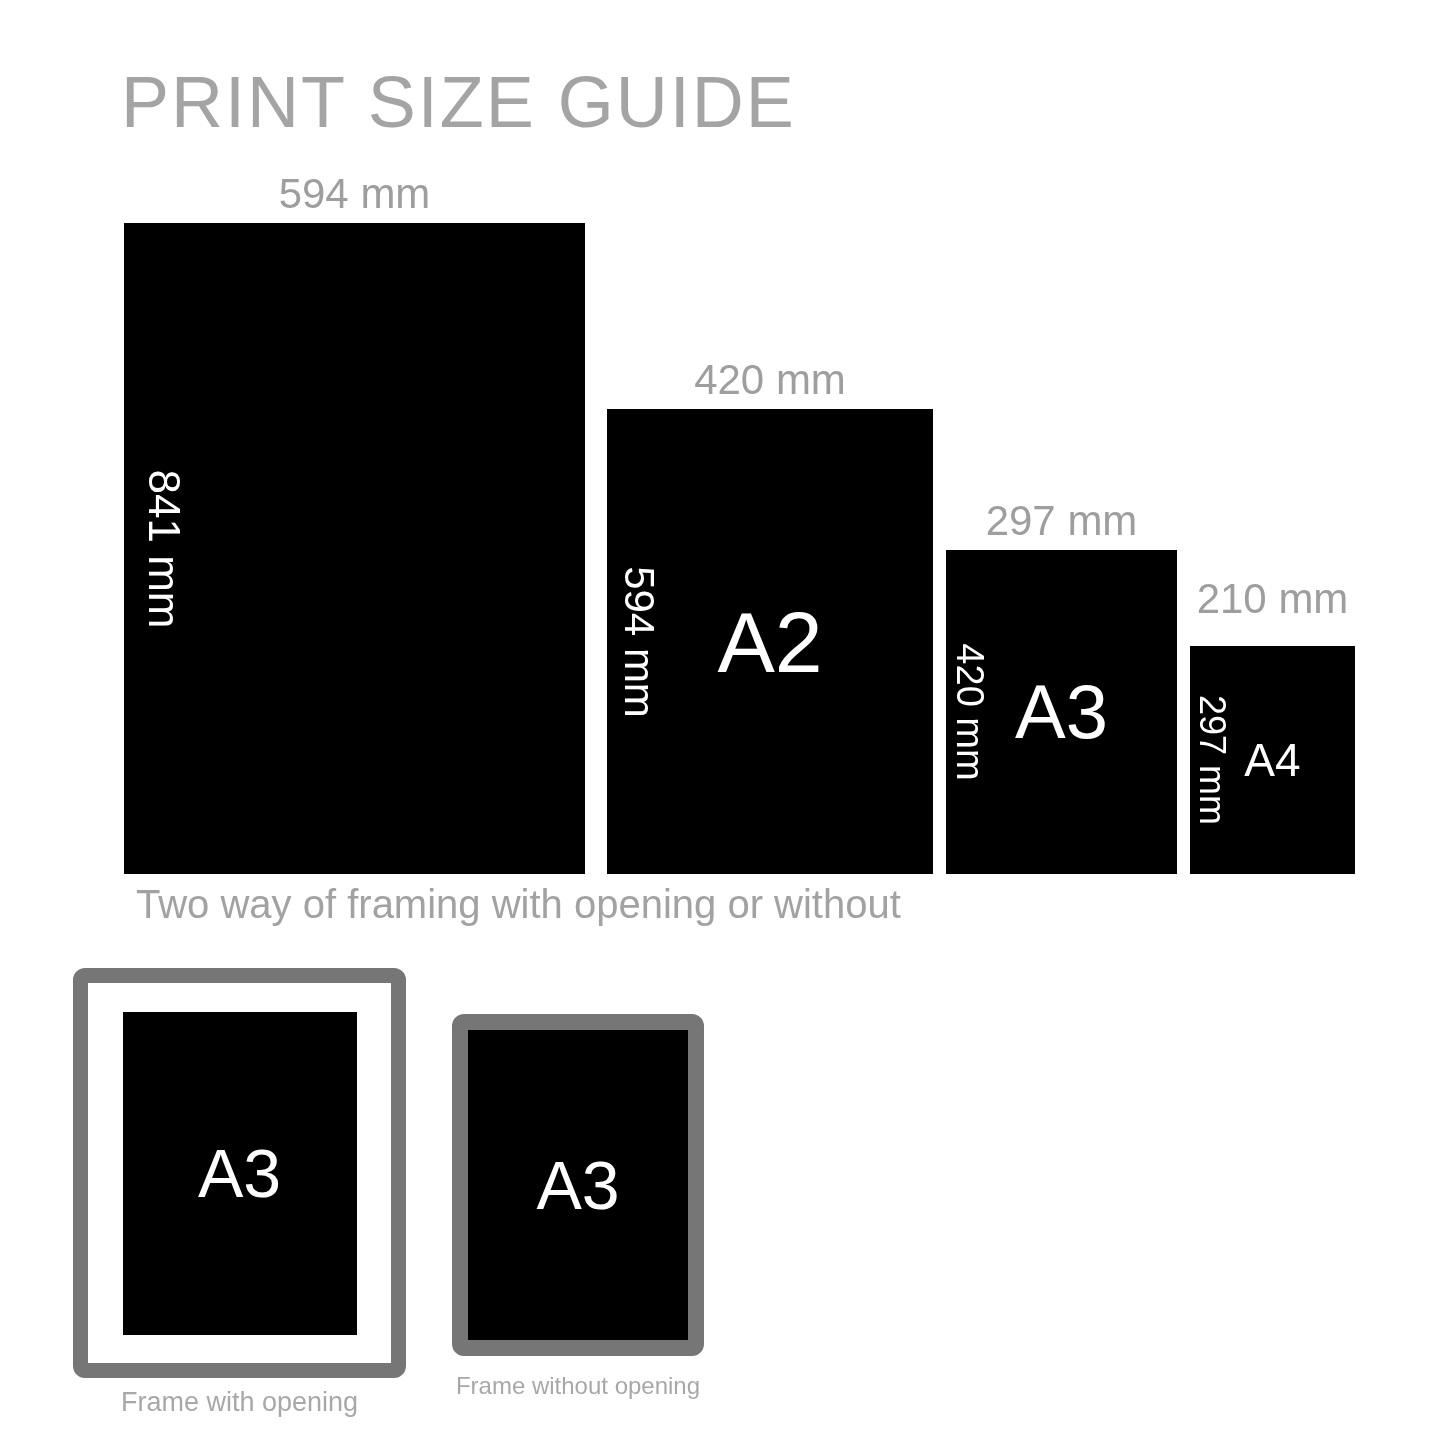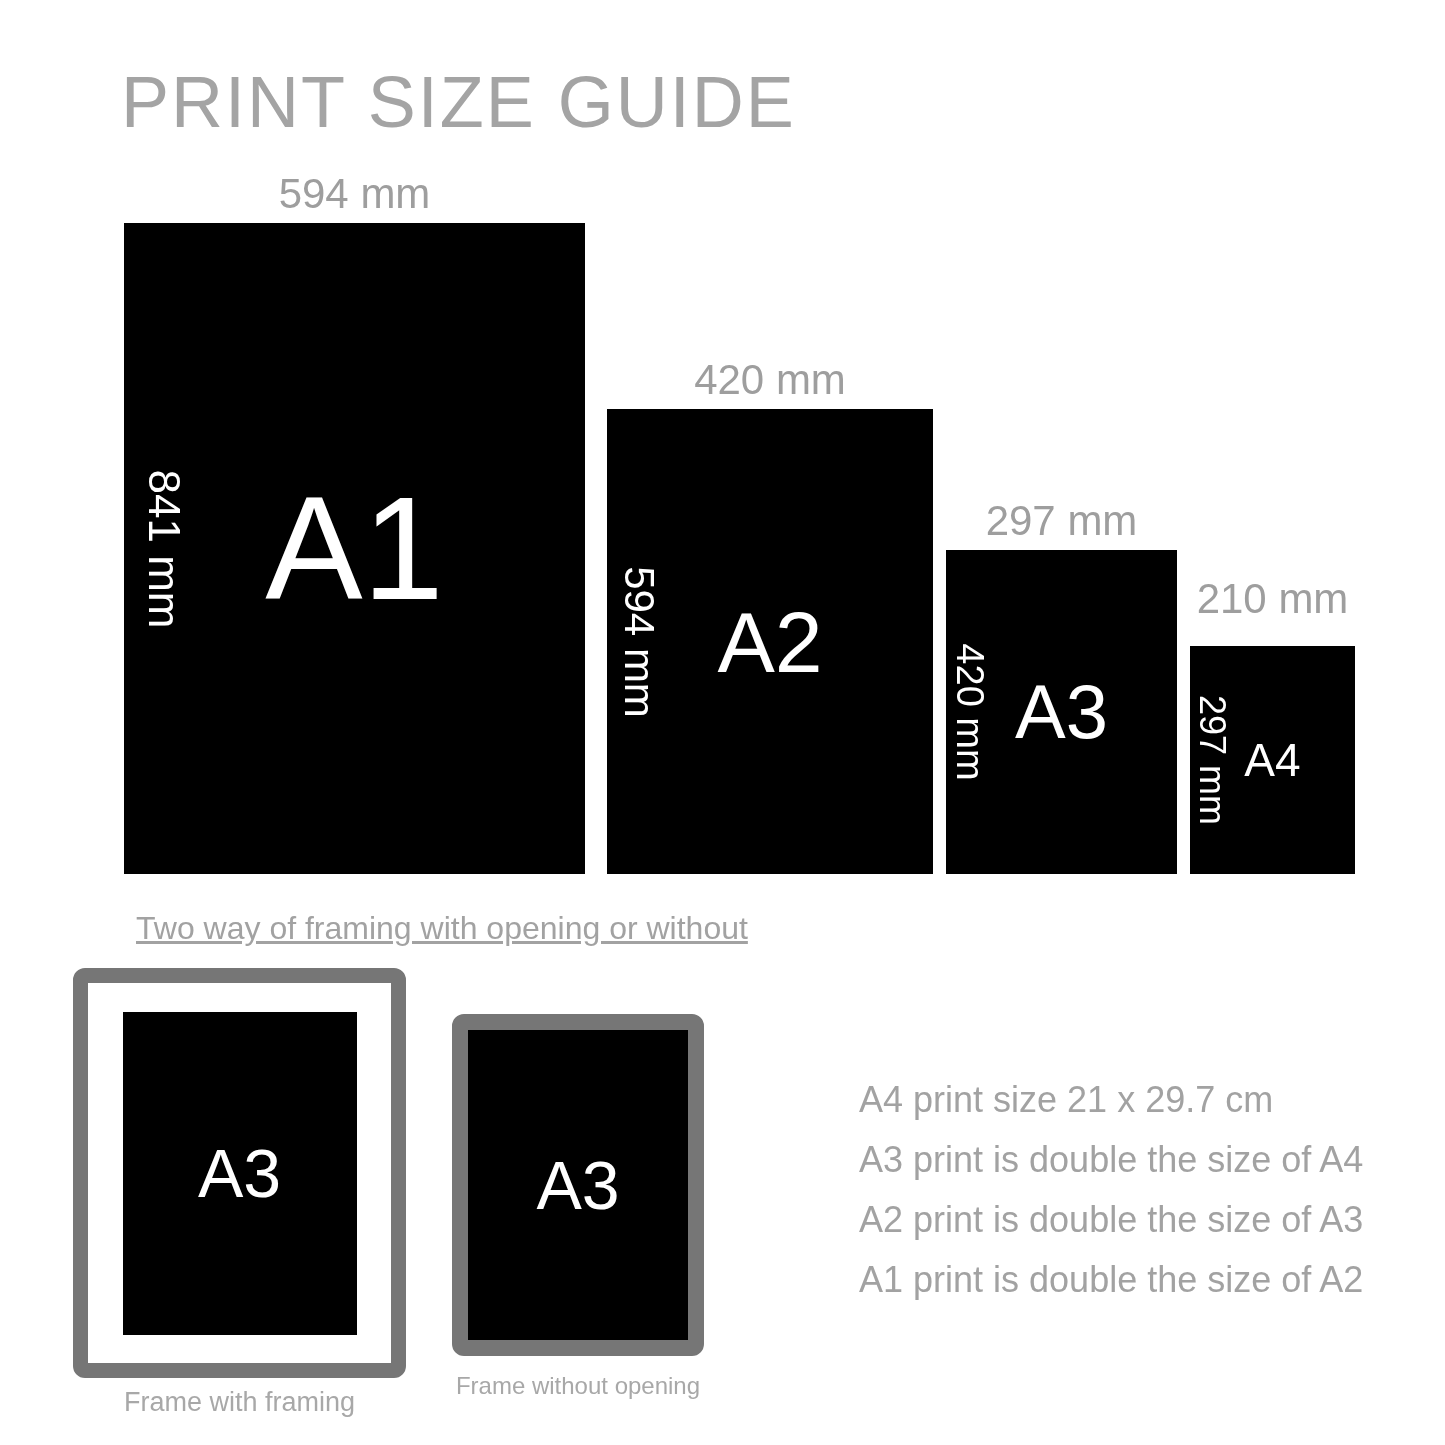--- a/index.html
+++ b/index.html
@@ -77,26 +77,25 @@
   #sheet-a3 .sheet-h-label { left: 5px;  font-size: 38px; }
   #sheet-a4 .sheet-h-label { left: 4px;  font-size: 36px; }
   #wlabel-a1 { left: 124px;  top: 171px; width: 461px; }
   #wlabel-a2 { left: 607px;  top: 357px; width: 326px; }
   #wlabel-a3 { left: 946px;  top: 498px; width: 231px; }
   #wlabel-a4 { left: 1190px; top: 576px; width: 165px; }
   
   .framing-heading {
     position: absolute;
     left: 136px;
-    top: 908px;
-    font-size: 32px;
+    top: 884px;
+    font-size: 40px;
     line-height: 40px;
     color: var(--note-gray);
     white-space: nowrap;
-    text-decoration: underline;
   }
   .frame {
     position: absolute;
     border: 15px solid var(--frame-gray);
     border-radius: 12px;
     display: flex;
     align-items: center;
     justify-content: center;
   }
   #frame-open {
@@ -151,21 +150,20 @@
 
   <div class="page-title">PRINT SIZE GUIDE</div>
 
   <div class="w-label" id="wlabel-a1">594 mm</div>
   <div class="w-label" id="wlabel-a2">420 mm</div>
   <div class="w-label" id="wlabel-a3">297 mm</div>
   <div class="w-label" id="wlabel-a4">210 mm</div>
 
   <div class="sheet" id="sheet-a1">
     <span class="sheet-h-label">841 mm</span>
-    <span class="sheet-name">A1</span>
   </div>
   <div class="sheet" id="sheet-a2">
     <span class="sheet-h-label">594 mm</span>
     <span class="sheet-name">A2</span>
   </div>
   <div class="sheet" id="sheet-a3">
     <span class="sheet-h-label">420 mm</span>
     <span class="sheet-name">A3</span>
   </div>
   <div class="sheet" id="sheet-a4">
@@ -179,23 +177,17 @@
     <div class="framed-print">
       <span class="framed-print-name">A3</span>
     </div>
   </div>
   <div class="frame" id="frame-closed">
     <div class="framed-print">
       <span class="framed-print-name">A3</span>
     </div>
   </div>
 
-  <div class="frame-caption" id="caption-open">Frame with framing</div>
+  <div class="frame-caption" id="caption-open">Frame with opening</div>
   <div class="frame-caption" id="caption-closed">Frame without opening</div>
 
-  <div class="notes">
-    <div class="note-line">A4 print size 21 x 29.7 cm</div>
-    <div class="note-line">A3 print is double the size of A4</div>
-    <div class="note-line">A2 print is double the size of A3</div>
-    <div class="note-line">A1 print is double the size of A2</div>
-  </div>
 
 </div>
 
 </body></html>

